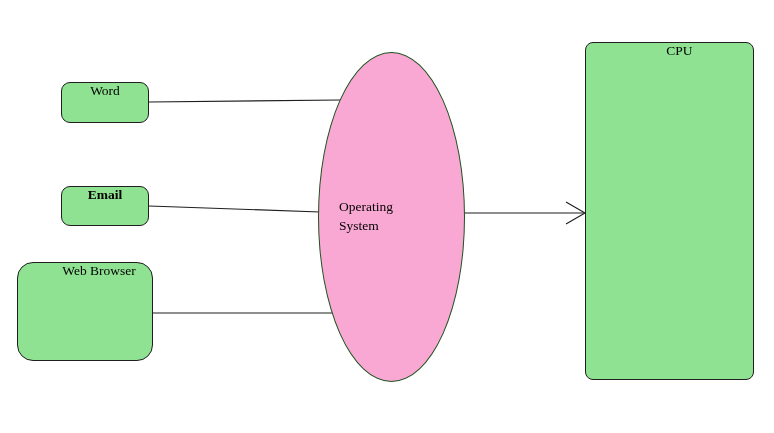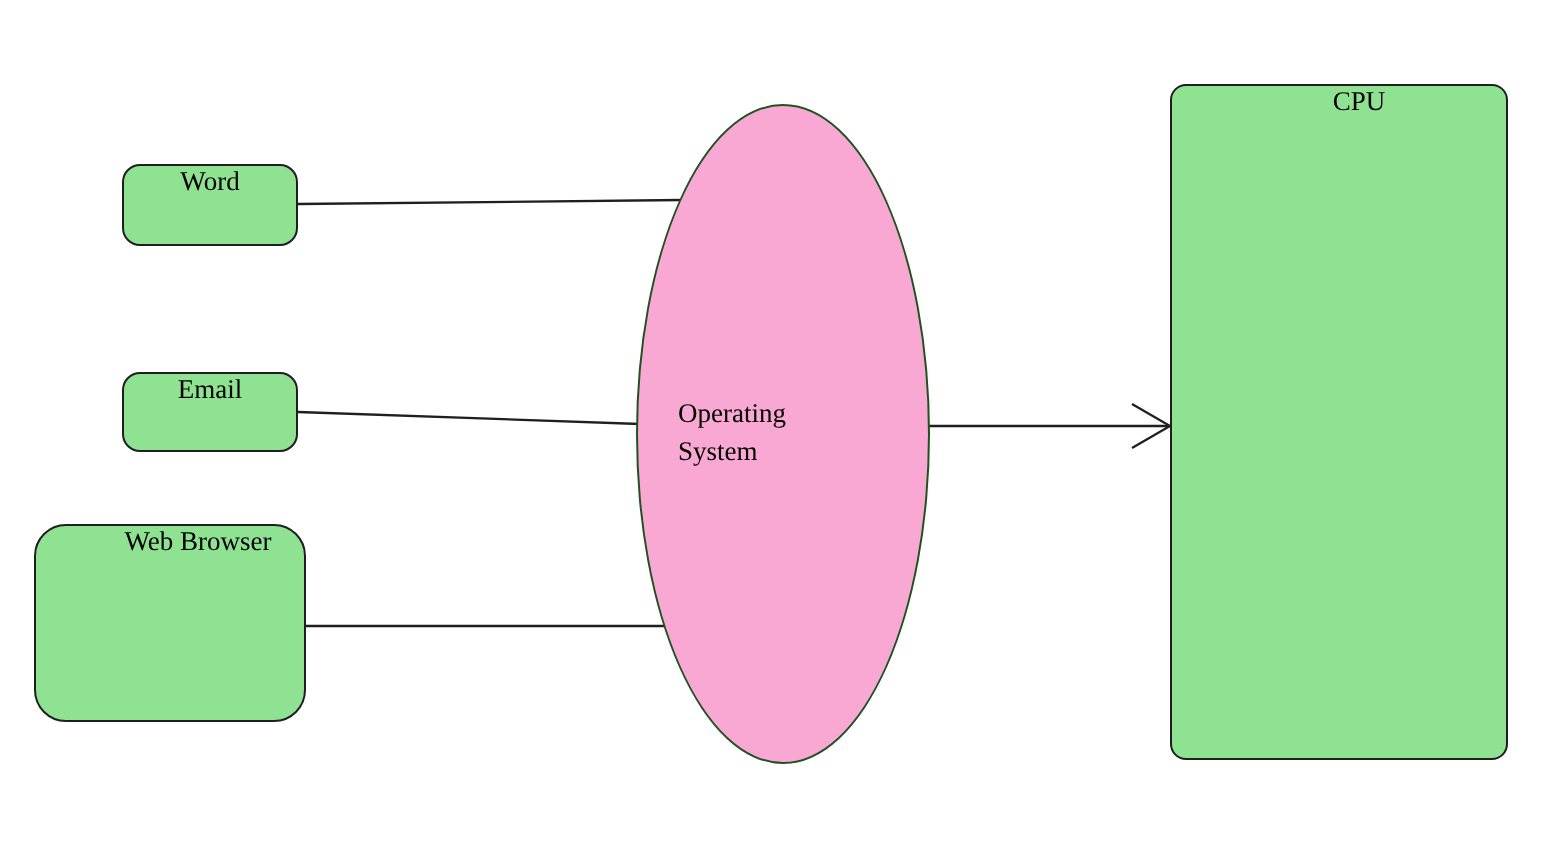--- a/index.html
+++ b/index.html
@@ -52,20 +52,21 @@
     left: 61px;  top: 82px;
     width: 88px; height: 41px;
     border-radius: 9px;
     justify-content: center;
   }
   #node-email {
     left: 61px;  top: 186px;
     width: 88px; height: 40px;
     border-radius: 9px;
     justify-content: center;
+    font-weight: bold;
   }
   #node-webbrowser {
     left: 17px;  top: 262px;
     width: 136px; height: 99px;
     border-radius: 16px;
     justify-content: center;
     padding-left: 28px;
   }
 
   

